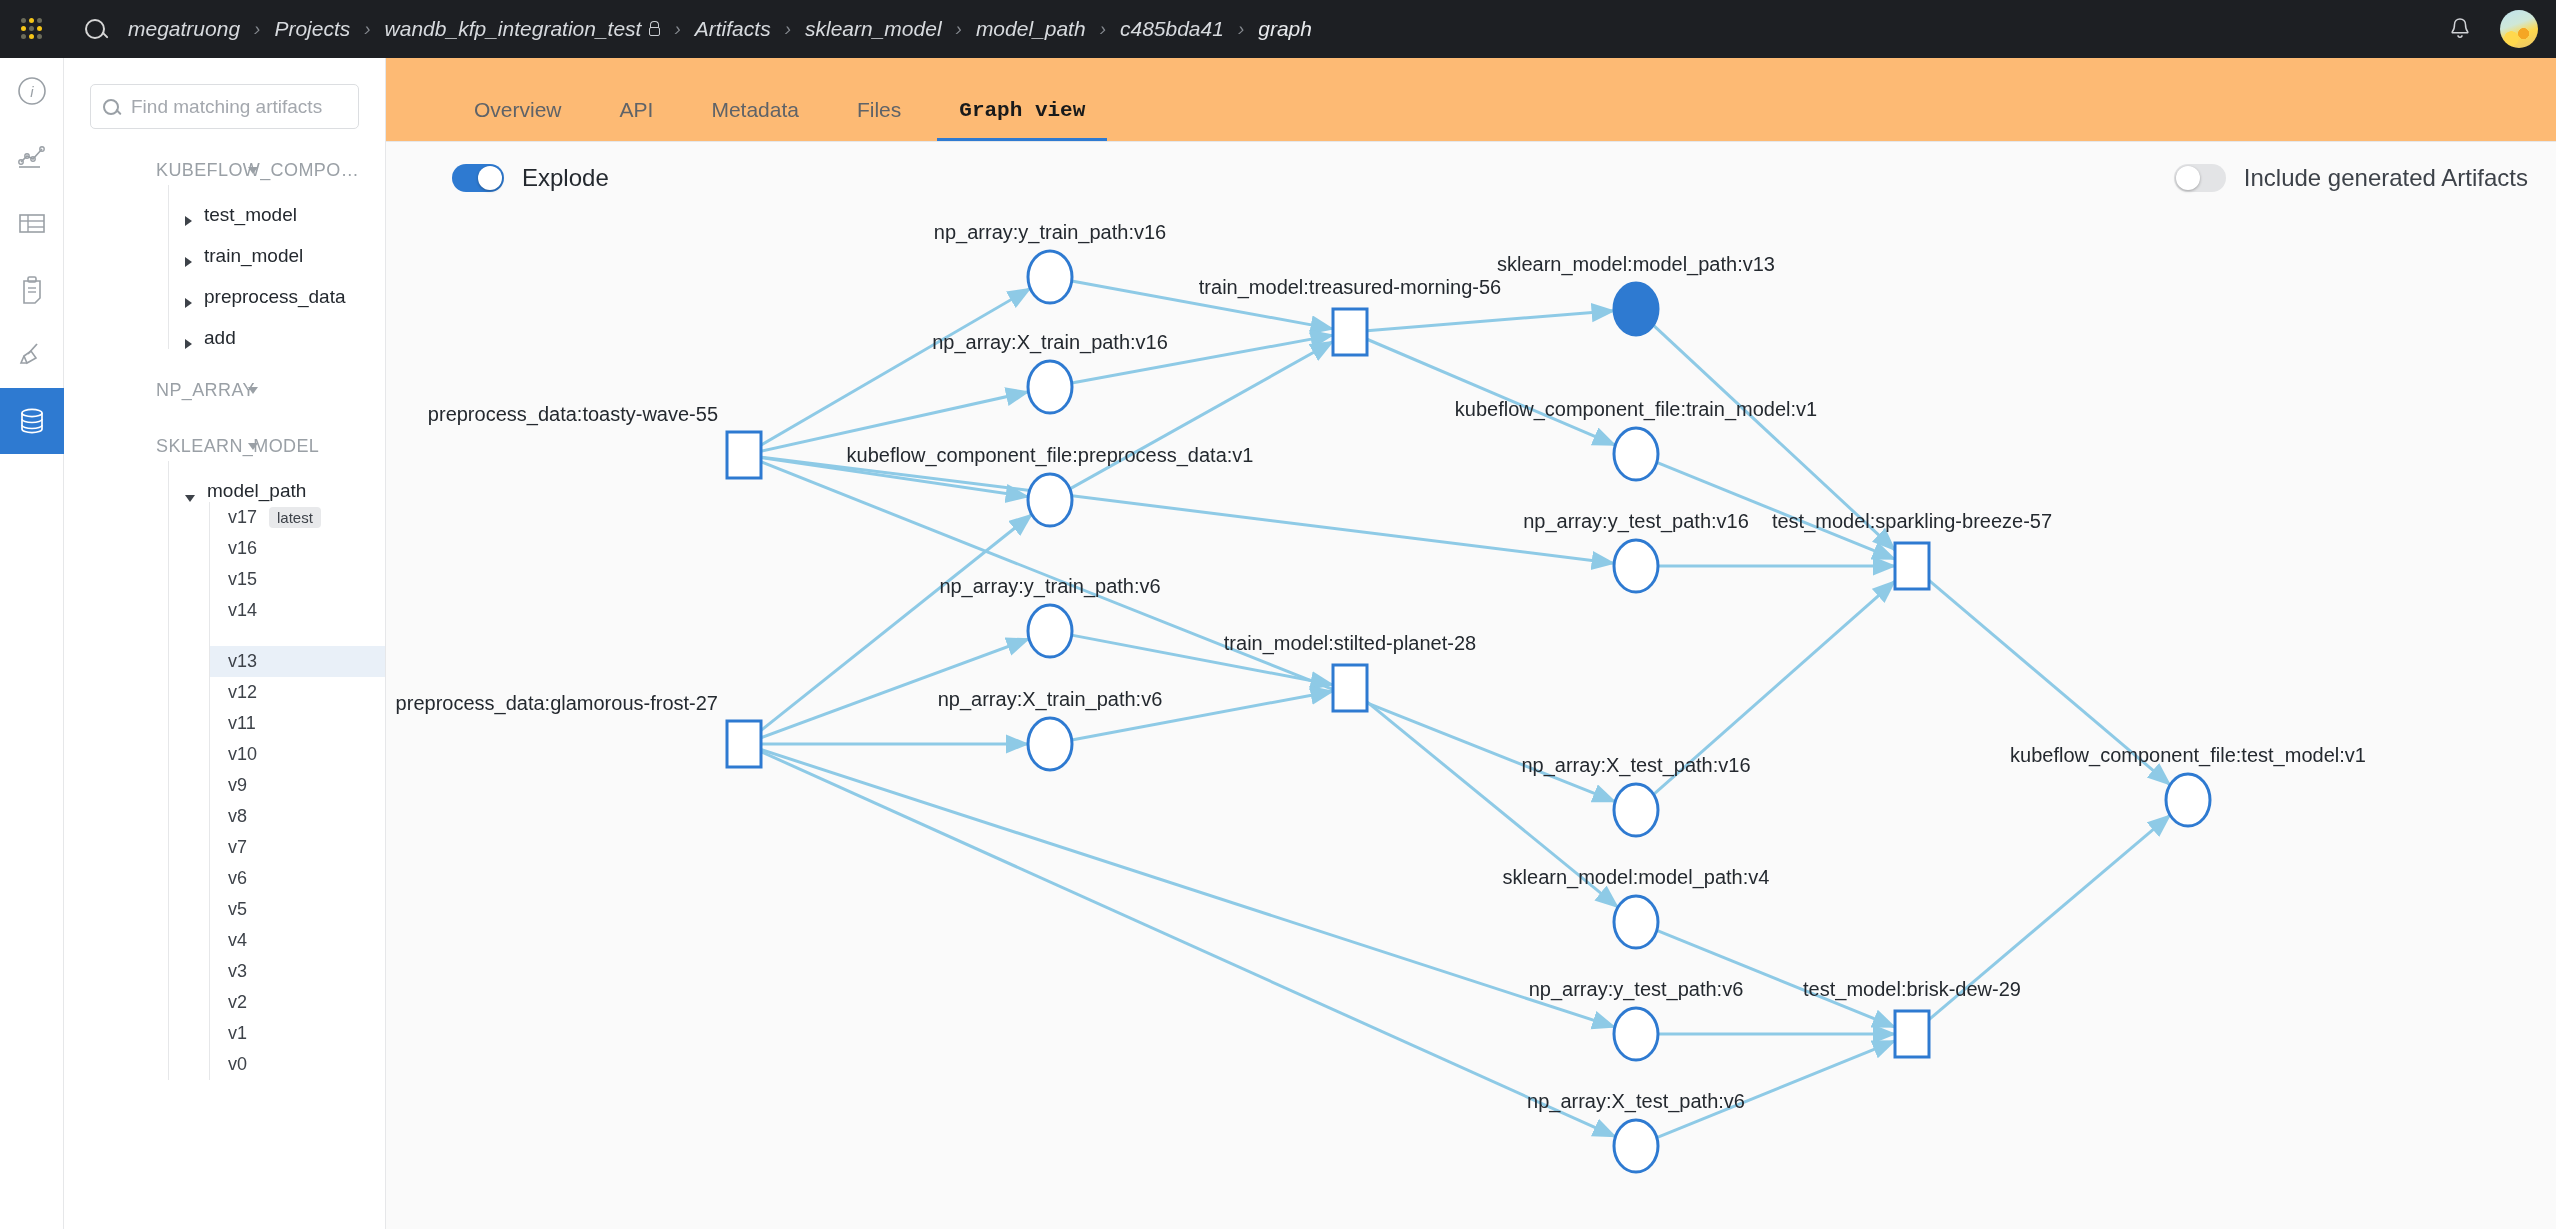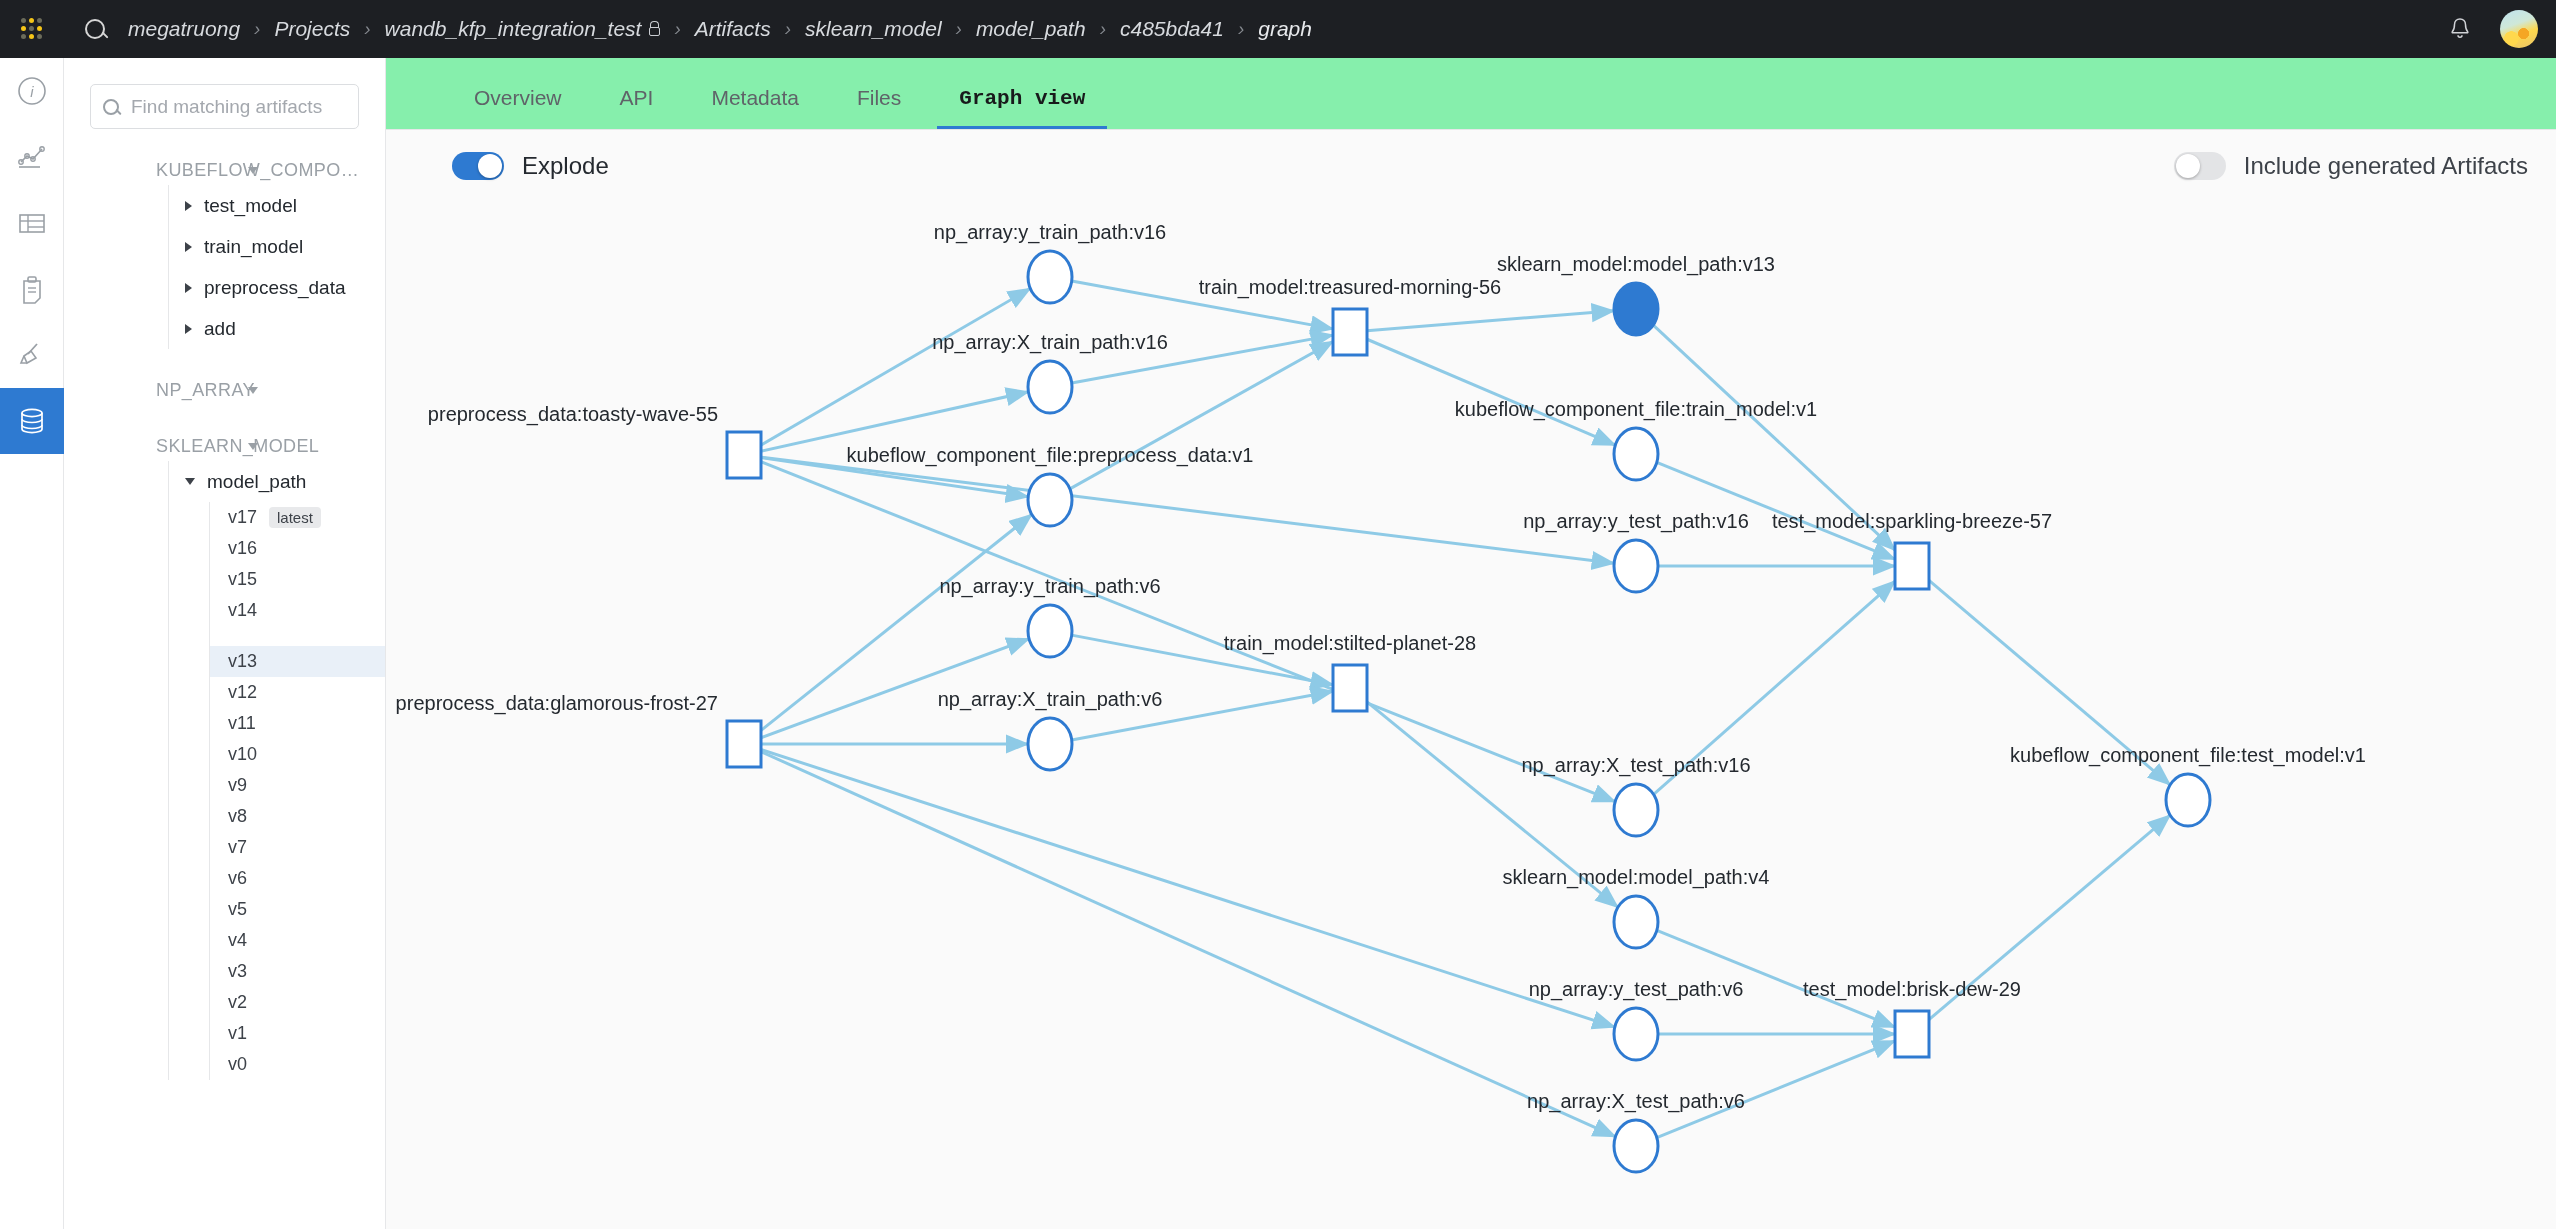--- a/index.html
+++ b/index.html
@@ -48,32 +48,32 @@
   .search-wrap .mag2 { width: 16px; height: 16px; border: 2px solid #9aa0a6; border-radius: 50%; position: relative; margin-right: 12px; flex: none; }
   .search-wrap .mag2::after { content:""; position:absolute; width: 7px; height: 2px; background: #9aa0a6; transform: rotate(45deg); right: -5px; bottom: 0px; border-radius: 2px; }
   .search-input { border: none; outline: none; font-size: 19px; color: #b91c1c; font-family: "Liberation Sans", sans-serif; width: 100%; background: transparent; }
   .search-input::placeholder { color: #a4a8ae; }
 
   .group { margin-top: 26px; }
   .group-head { display: flex; align-items: center; padding: 0 0 0 88px; position: relative; height: 30px; }
   .group-head .caret-d { position: absolute; left: 92px; }
   .group-title { font-size: 18px; color: #9aa0a6; letter-spacing: 0.4px; font-weight: 400; white-space: nowrap; overflow: hidden; text-overflow: ellipsis; max-width: 210px; margin-left: 22px; }
   .group-items { position: relative; margin-left: 104px; padding-left: 0; border-left: 1px solid #e6e7e9; }
-  .tree-item { height: 41px; display: flex; align-items: center; padding-left: 16px; font-size: 19px; color: #24292f; cursor: pointer; }
+  .tree-item { height: 41px; display: flex; align-items: flex-end; padding-left: 16px; font-size: 19px; color: #24292f; cursor: pointer; }
   .caret-r { width: 0; height: 0; border-left: 7px solid #3d4249; border-top: 5px solid transparent; border-bottom: 5px solid transparent; margin-right: 12px; flex: none; }
   .caret-d { width: 0; height: 0; border-top: 7px solid #3d4249; border-left: 5px solid transparent; border-right: 5px solid transparent; margin-right: 12px; flex: none; }
   .caret-d.gray { border-top-color: #9aa0a6; }
   .versions { margin-left: 40px; border-left: 1px solid #e6e7e9; }
   .ver { height: 31px; display: flex; align-items: center; padding-left: 18px; font-size: 18px; color: #3d4249; cursor: pointer; }
   .ver.selected { background: #e9f0f8; margin-top: 20px; }
   .badge { margin-left: 12px; background: #e8e9eb; color: #3d4249; font-size: 15px; border-radius: 4px; padding: 2px 8px; }
 
   
   .main { position: absolute; top: 58px; left: 386px; width: 2170px; height: 1171px; background: #fafafa; }
-  .tabs { height: 72px; background: #86efac; border-bottom: 1px solid #e6e7e9; display: flex; align-items: flex-end; padding-left: 66px; }
+  .tabs { height: 84px; background: #fdba74; border-bottom: 1px solid #e6e7e9; display: flex; align-items: flex-end; padding-left: 66px; }
   .tab { font-size: 21px; color: #5f6368; padding: 0 22px 16px 22px; margin-right: 14px; cursor: pointer; border-bottom: 3px solid transparent; }
   .tab.active { color: #181a1b; font-weight: 600; border-bottom-color: #2e7ad1; font-family: Liberation Mono, monospace; }
 
   .toolbar { height: 72px; display: flex; align-items: center; padding: 0 40px 0 66px; position: relative; }
   .toggle-wrap { display: flex; align-items: center; gap: 18px; }
   .switch { width: 52px; height: 28px; border-radius: 14px; background: #e3e4e6; position: relative; flex: none; cursor: pointer; }
   .switch .knob { position: absolute; top: 2px; left: 2px; width: 24px; height: 24px; border-radius: 50%; background: #fff; box-shadow: 0 1px 3px rgba(0,0,0,.3); }
   .switch.on { background: #2e7ad1; }
   .switch.on .knob { left: 26px; }
   .toggle-label { font-size: 24px; color: #24292f; }

